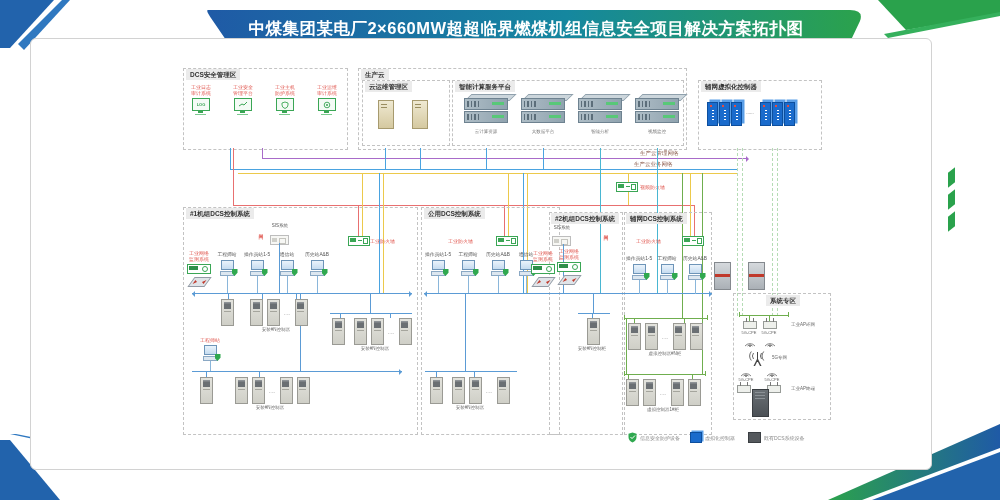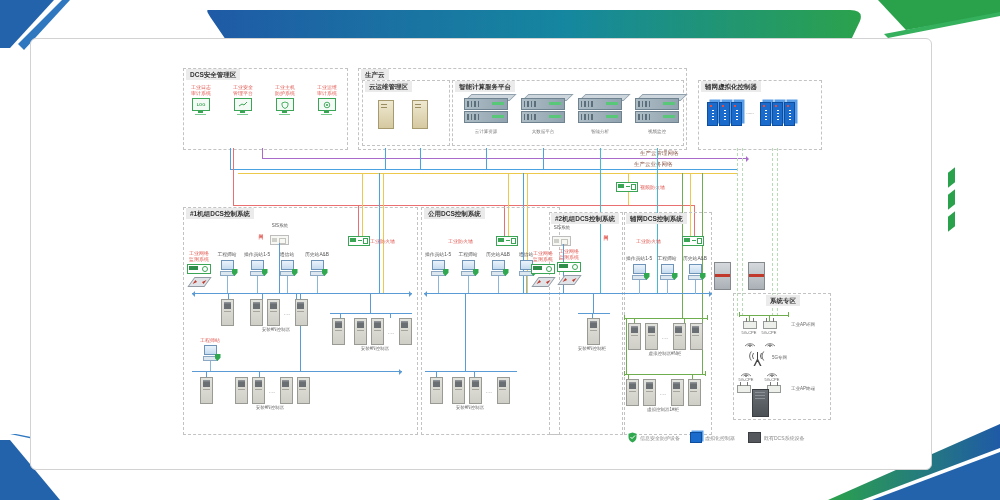--- a/index.html
+++ b/index.html
@@ -117,20 +117,21 @@
     <polygon points="0,440 10,440 60,500 0,500" fill="#2263ac"></polygon>
     <polygon points="10,434 16,434 162,463 552,463 552,466 160,466" fill="#2f78c0"></polygon>
     <polygon points="828,500 1000,424 1000,448 862,500" fill="url(#gg)"></polygon>
     <polygon points="872,500 1000,452 1000,500" fill="#2263ac"></polygon>
   </svg>
   <div class="chev" style="left:948px;top:170px;"></div>
   <div class="chev" style="left:948px;top:192px;"></div>
   <div class="chev" style="left:948px;top:214px;"></div>
 
   <div class="canvas"></div>
+  <div class="banner-txt">中煤集团某电厂2×660MW超超临界燃煤机组信息安全项目解决方案拓扑图</div>
 
   <div class="zone" style="left:183px;top:68px;width:163px;height:80px;"></div>
   <div class="chip" style="left:186px;top:69px;">DCS安全管理区</div>
 
   <div class="station" style="left:186px;top:84px;">
     <div class="redlbl">工业日志</div>
     <div class="redlbl">审计系统</div>
     <div class="mon">
       <div class="msc">LOG</div>
       <div class="mst"></div>

